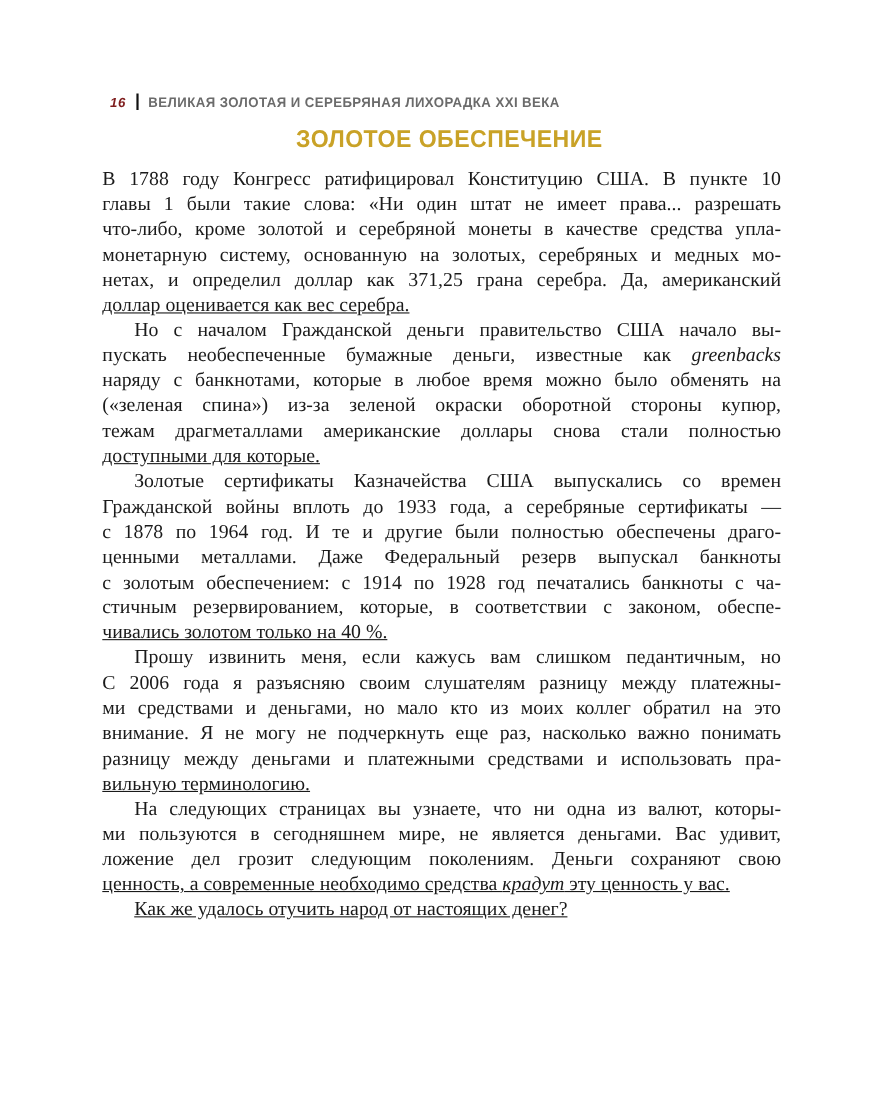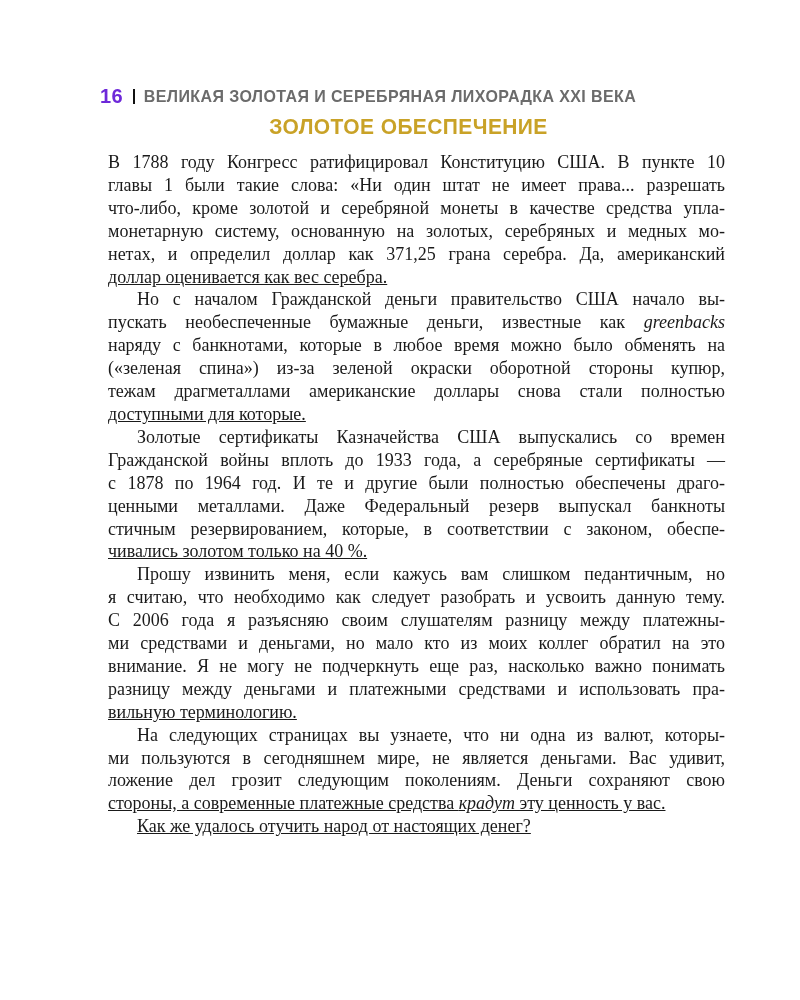--- a/index.html
+++ b/index.html
@@ -16,33 +16,34 @@
     top: 85px;
     left: 100px;
     width: 617px;
     display: flex;
     align-items: center;
     font-family: "Liberation Sans", "DejaVu Sans", sans-serif;
     white-space: nowrap;
   }
   .page-number {
     font-weight: bold;
-    font-size: 20px;
-    color: #6d28d9;
+    font-size: 12px;
+    color: #7f1d1d;
     letter-spacing: 0.5px;
+    font-style: italic;
   }
   .header-divider {
     display: inline-block;
     width: 1.5px;
     height: 15px;
     background: #111111;
     margin: 0 9px 0 10px;
   }
   .running-title {
-    font-size: 16px;
+    font-size: 12px;
     color: #6b6b6b;
     letter-spacing: 0.4px;
     font-weight: bold;
     transform: scaleY(1.05);
   }
   .chapter-heading {
     position: absolute;
     top: 115px;
     left: 100px;
     width: 617px;
@@ -50,21 +51,21 @@
     text-align: center;
     font-family: "Liberation Sans", "DejaVu Sans", sans-serif;
     font-weight: bold;
     font-size: 21px;
     letter-spacing: 0.4px;
     transform: scaleY(1.05);
   }
   .body-text {
     position: absolute;
     top: 151px;
-    left: 108px;
+    left: 93px;
     width: 617px;
     font-size: 18px;
     line-height: 22.9px;
     color: #1a1a1a;
   }
   .para { margin: 0; }
   .line {
     text-align: justify;
     text-align-last: justify;
     -moz-text-align-last: justify;
@@ -105,36 +106,36 @@
         <div class="line"><span>наряду с банкнотами, которые в любое время можно было обменять на</span></div>
         <div class="line"><span>(«зеленая спина») из-за зеленой окраски оборотной стороны купюр,</span></div>
         <div class="line"><span>тежам драгметаллами американские доллары снова стали полностью</span></div>
         <div class="line last"><span>доступными для которые.</span></div>
       </div>
       <div class="para indent">
         <div class="line"><span>Золотые сертификаты Казначейства США выпускались со времен</span></div>
         <div class="line"><span>Гражданской войны вплоть до 1933 года, а серебряные сертификаты —</span></div>
         <div class="line"><span>с 1878 по 1964 год. И те и другие были полностью обеспечены драго-</span></div>
         <div class="line"><span>ценными металлами. Даже Федеральный резерв выпускал банкноты</span></div>
+        <div class="line"><span>с золотым обеспечением: с 1914 по 1928 год печатались банкноты с ча-</span></div>
         <div class="line"><span>стичным резервированием, которые, в соответствии с законом, обеспе-</span></div>
         <div class="line last"><span>чивались золотом только на 40 %.</span></div>
       </div>
       <div class="para indent">
         <div class="line"><span>Прошу извинить меня, если кажусь вам слишком педантичным, но</span></div>
-        <div class="line"><span>я считаю, что необходимо как следует разобрать и усвоить данную тему.</span></div>
         <div class="line"><span>С 2006 года я разъясняю своим слушателям разницу между платежны-</span></div>
         <div class="line"><span>ми средствами и деньгами, но мало кто из моих коллег обратил на это</span></div>
         <div class="line"><span>внимание. Я не могу не подчеркнуть еще раз, насколько важно понимать</span></div>
         <div class="line"><span>разницу между деньгами и платежными средствами и использовать пра-</span></div>
         <div class="line last"><span>вильную терминологию.</span></div>
       </div>
       <div class="para indent">
         <div class="line"><span>На следующих страницах вы узнаете, что ни одна из валют, которы-</span></div>
         <div class="line"><span>ми пользуются в сегодняшнем мире, не является деньгами. Вас удивит,</span></div>
         <div class="line"><span>ложение дел грозит следующим поколениям. Деньги сохраняют свою</span></div>
-        <div class="line last"><span>стороны, а современные платежные средства </span><span class="it">крадут</span><span> эту ценность у вас.</span></div>
+        <div class="line last"><span>ценность, а современные необходимо средства </span><span class="it">крадут</span><span> эту ценность у вас.</span></div>
       </div>
       <div class="para indent">
         <div class="line last"><span>Как же удалось отучить народ от настоящих денег?</span></div>
       </div>
     </main>
 
 </div>
 
 </body></html>

